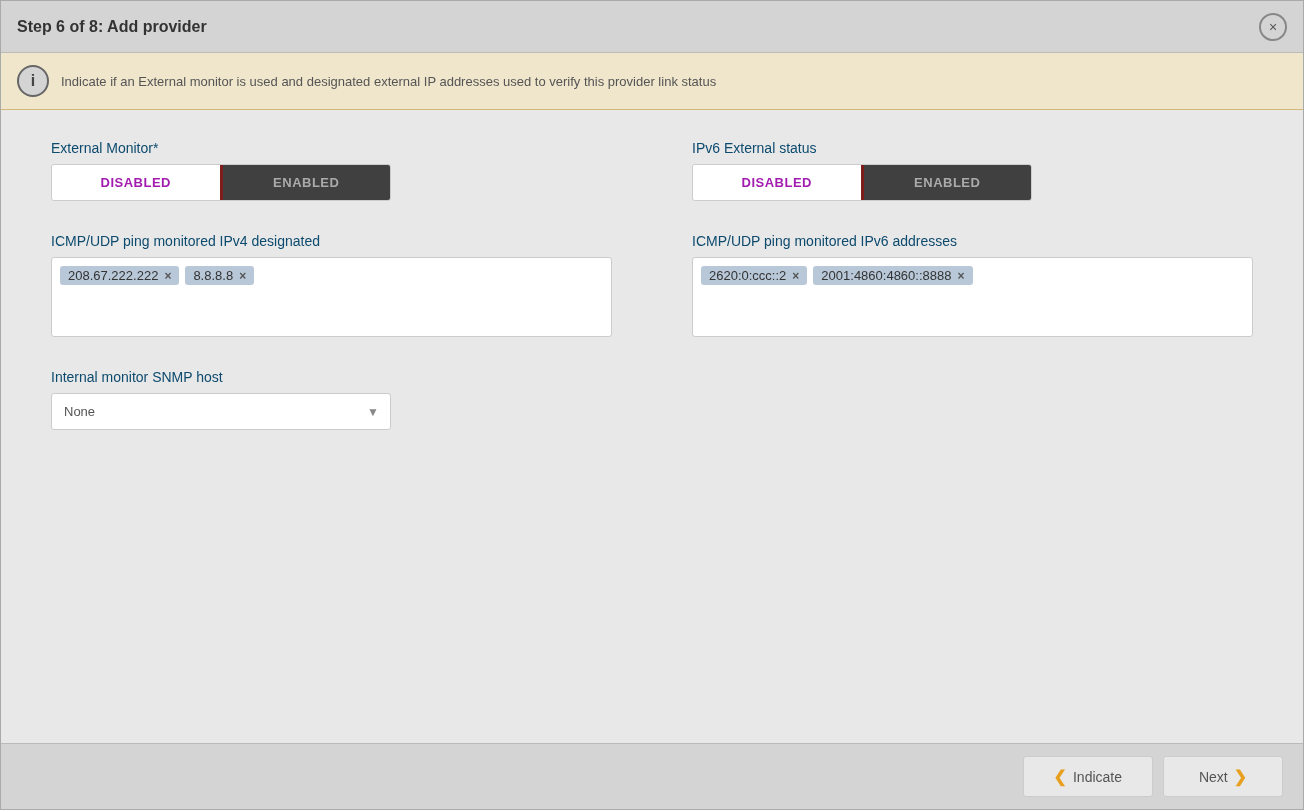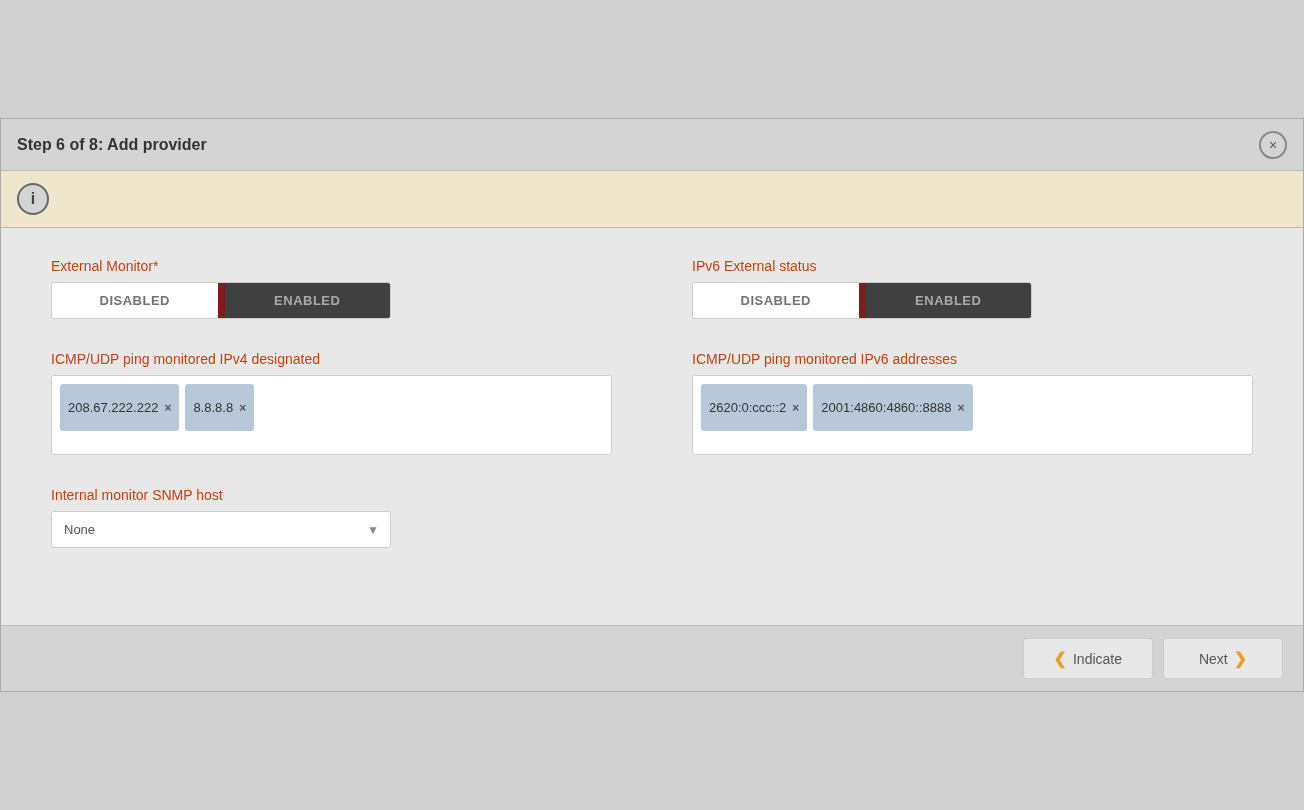--- a/index.html
+++ b/index.html
@@ -8,21 +8,21 @@
       background: #d0d0d0;
       display: flex;
       align-items: center;
       justify-content: center;
       width: 1304px;
       height: 810px;
       overflow: hidden;
     }
     .dialog {
       width: 1304px;
-      height: 574px;
+      height: 810px;
       background: #e8e8e8;
       border: 1px solid #aaa;
       display: flex;
       flex-direction: column;
       position: relative;
     }
     .dialog-header {
       background: #d4d4d4;
       padding: 10px 16px;
       display: flex;
@@ -89,21 +89,21 @@
       gap: 80px;
     }
     .form-group {
       flex: 1;
       display: flex;
       flex-direction: column;
       gap: 8px;
     }
     .form-label {
       font-size: 14px;
-      color: #c2410c;
+      color: #0c4a6e;
       font-weight: normal;
     }
     .toggle-group {
       display: flex;
       border: 1px solid #ccc;
       border-radius: 3px;
       overflow: hidden;
       width: 340px;
     }
     .toggle-btn {
@@ -113,38 +113,38 @@
       font-size: 13px;
       font-weight: bold;
       cursor: pointer;
       border: none;
       background: #404040;
       color: #aaa;
       letter-spacing: 0.5px;
     }
     .toggle-btn.active {
       background: #fff;
-      color: #737373;
-      border-right: 7px solid #7f1d1d;
+      color: #a21caf;
+      border-right: 3px solid #7f1d1d;
     }
     .tag-input-container {
       border: 1px solid #ccc;
       border-radius: 3px;
       background: #fff;
       padding: 8px;
       min-height: 80px;
       display: flex;
       flex-wrap: wrap;
       gap: 6px;
       align-content: flex-start;
     }
     .tag {
       background: #b8c8d8;
       border-radius: 3px;
-      padding: 16px 8px;
+      padding: 2px 8px;
       font-size: 13px;
       color: #333;
       display: flex;
       align-items: center;
       gap: 6px;
     }
     .tag-remove {
       cursor: pointer;
       color: #555;
       font-size: 12px;
@@ -209,20 +209,21 @@
 
 <div class="dialog">
 
   <div class="dialog-header">
     <span class="dialog-title">Step 6 of 8: Add provider</span>
     <button class="close-btn">×</button>
   </div>
 
   <div class="info-banner">
     <div class="info-icon">i</div>
+    <span class="info-text">Indicate if an External monitor is used and designated external IP addresses used to verify this provider link status</span>
   </div>
 
   <div class="dialog-body">
 
     <div class="form-row">
 
       <div class="form-group">
         <label class="form-label">External Monitor*</label>
         <div class="toggle-group">
           <button class="toggle-btn active">DISABLED</button>

